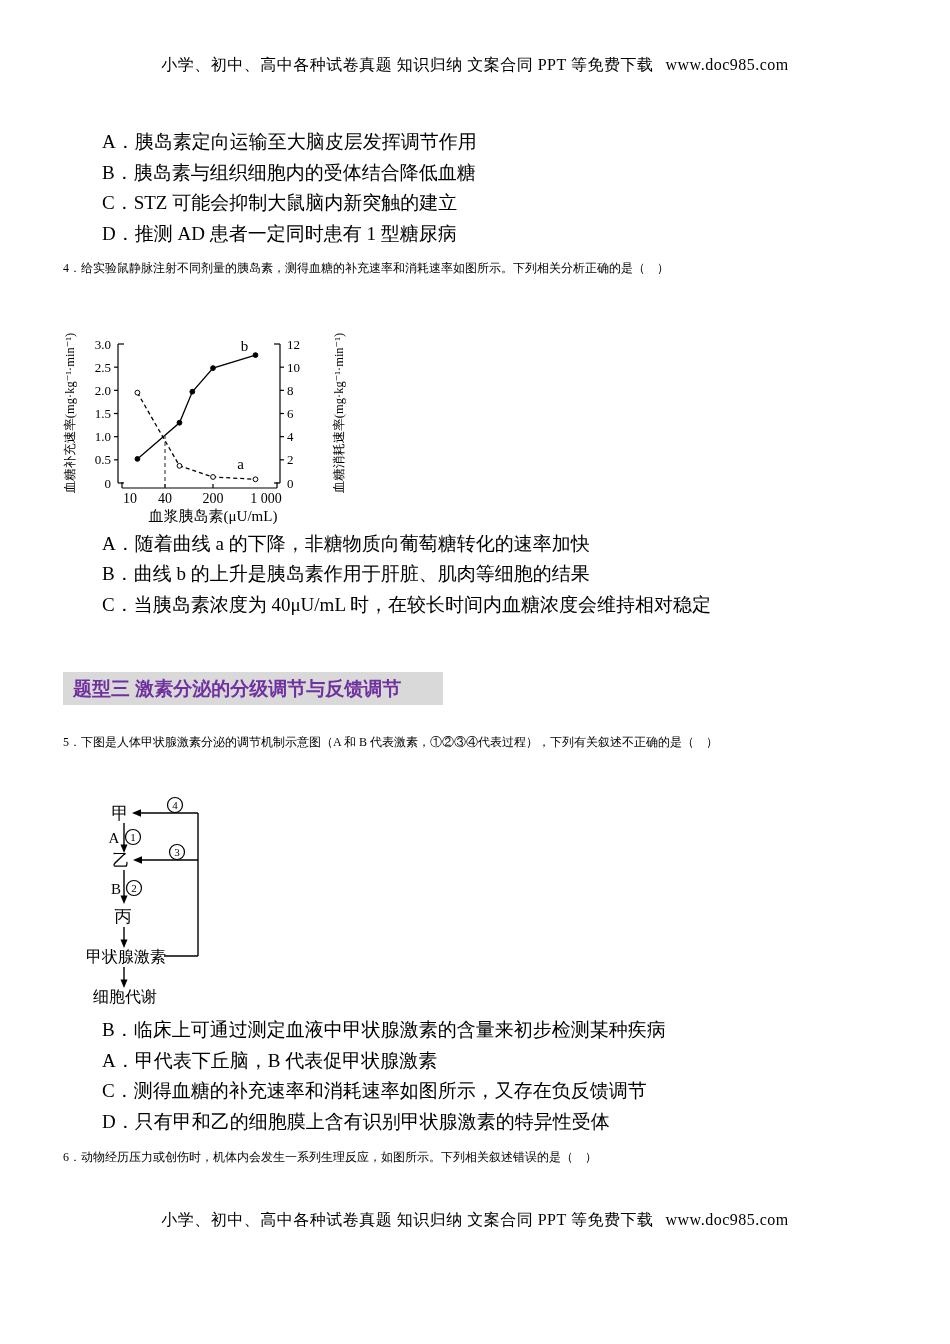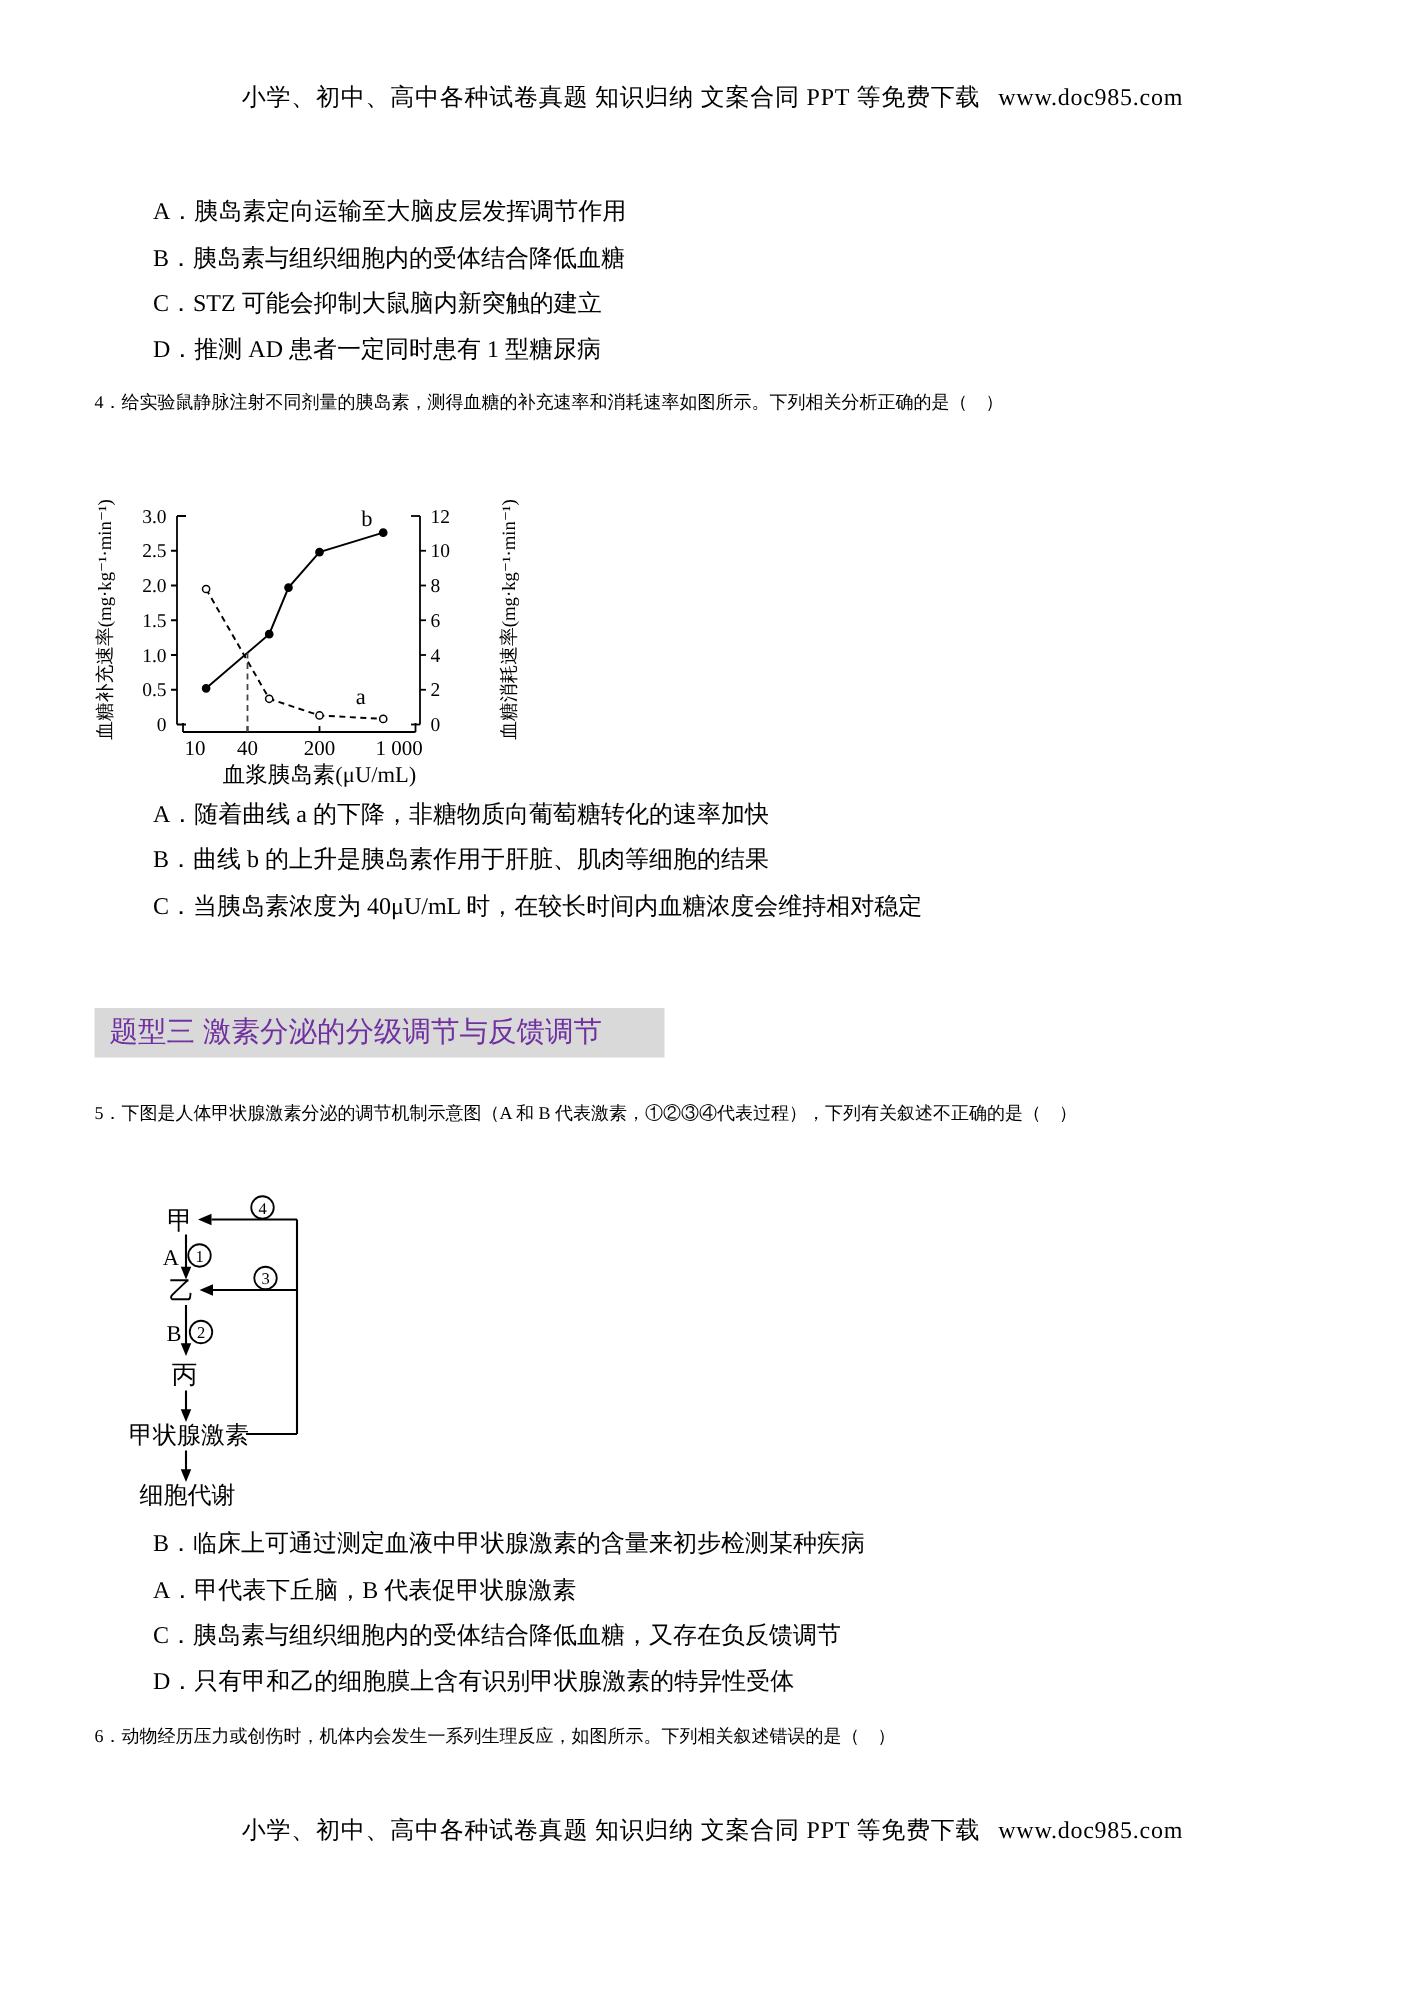--- a/index.html
+++ b/index.html
@@ -6,24 +6,24 @@
   body{
     width:950px;height:1344px;position:relative;background:#ffffff;
     font-family:"Liberation Serif","DejaVu Serif",serif;color:#000;
     overflow:hidden;
   }
   .abs{position:absolute}
   .center{width:100%;text-align:center}
   .pagehead{font-size:16px;letter-spacing:.5px}
   .pagehead .url{margin-left:12px}
   .qtext{width:824px;font-size:12px;line-height:32.5px;text-align:justify;text-align-last:left}
-  .optline{font-size:16px;white-space:nowrap}
+  .optline{font-size:19px;white-space:nowrap}
   .section-bar{
     width:360px;height:33px;line-height:33px;padding:0 10px;
-    background:#d9d9d9;color:#7030a0;font-weight:normal;font-size:19px;
+    background:#d9d9d9;color:#7030a0;font-weight:bold;font-size:19px;
     font-family:"Liberation Sans","DejaVu Sans",sans-serif;white-space:nowrap;
   }
   svg text{fill:#000}
 </style>
 </head>
 <body>
 
 <div class="abs center pagehead" style="top:55px;left:0">
   <span>小学、初中、高中各种试卷真题  知识归纳  文案合同  PPT 等免费下载</span><span class="url">www.doc985.com</span>
 </div>
@@ -146,21 +146,21 @@
       <circle cx="97" cy="56" r="7.5" fill="none" stroke="#000" stroke-width="1.2"></circle>
       <text x="97" y="60" font-size="11" text-anchor="middle">3</text>
       <circle cx="95" cy="9" r="7.5" fill="none" stroke="#000" stroke-width="1.2"></circle>
       <text x="95" y="13" font-size="11" text-anchor="middle">4</text>
     </svg>
 </div>
 
 <div class="abs" style="top:1015px;left:102px">
   <div class="optline" style="line-height:30.6px">B．临床上可通过测定血液中甲状腺激素的含量来初步检测某种疾病</div>
   <div class="optline" style="line-height:30.6px">A．甲代表下丘脑，B 代表促甲状腺激素</div>
-  <div class="optline" style="line-height:30.6px">C．胰岛素与组织细胞内的受体结合降低血糖，又存在负反馈调节</div>
+  <div class="optline" style="line-height:30.6px">C．测得血糖的补充速率和消耗速率如图所示，又存在负反馈调节</div>
   <div class="optline" style="line-height:30.6px">D．只有甲和乙的细胞膜上含有识别甲状腺激素的特异性受体</div>
 </div>
 
 <div class="abs qtext" style="top:1145px;left:63px;line-height:25px">6．动物经历压力或创伤时，机体内会发生一系列生理反应，如图所示。下列相关叙述错误的是（　）</div>
 
 <div class="abs center pagehead" style="top:1210px;left:0">
   <span>小学、初中、高中各种试卷真题  知识归纳  文案合同  PPT 等免费下载</span><span class="url">www.doc985.com</span>
 </div>
 
 </body></html>

